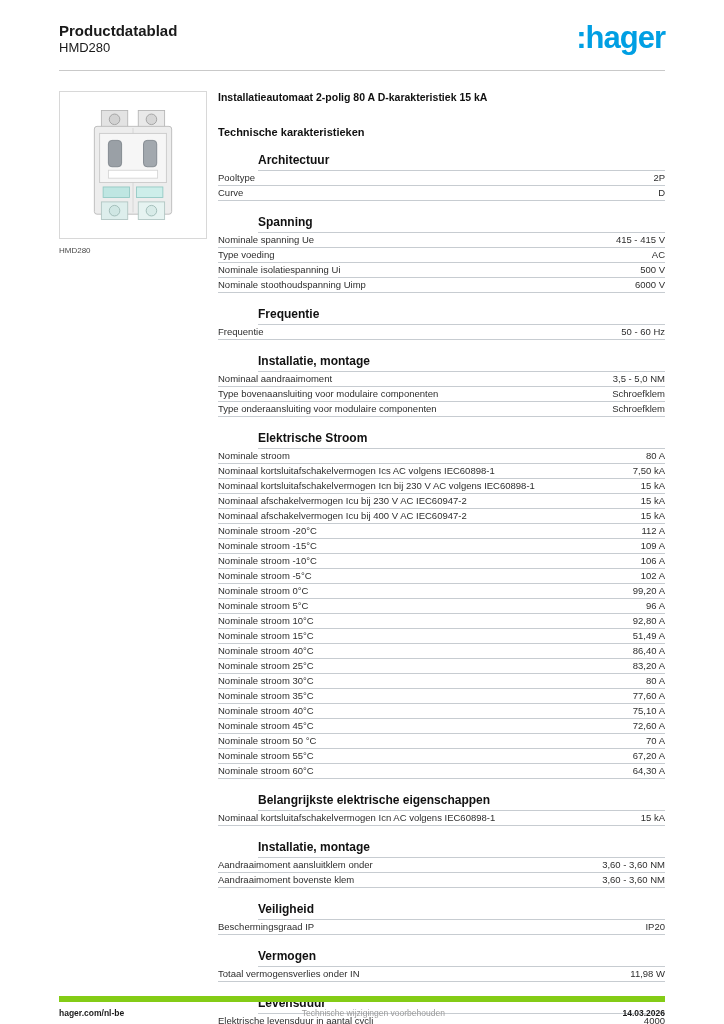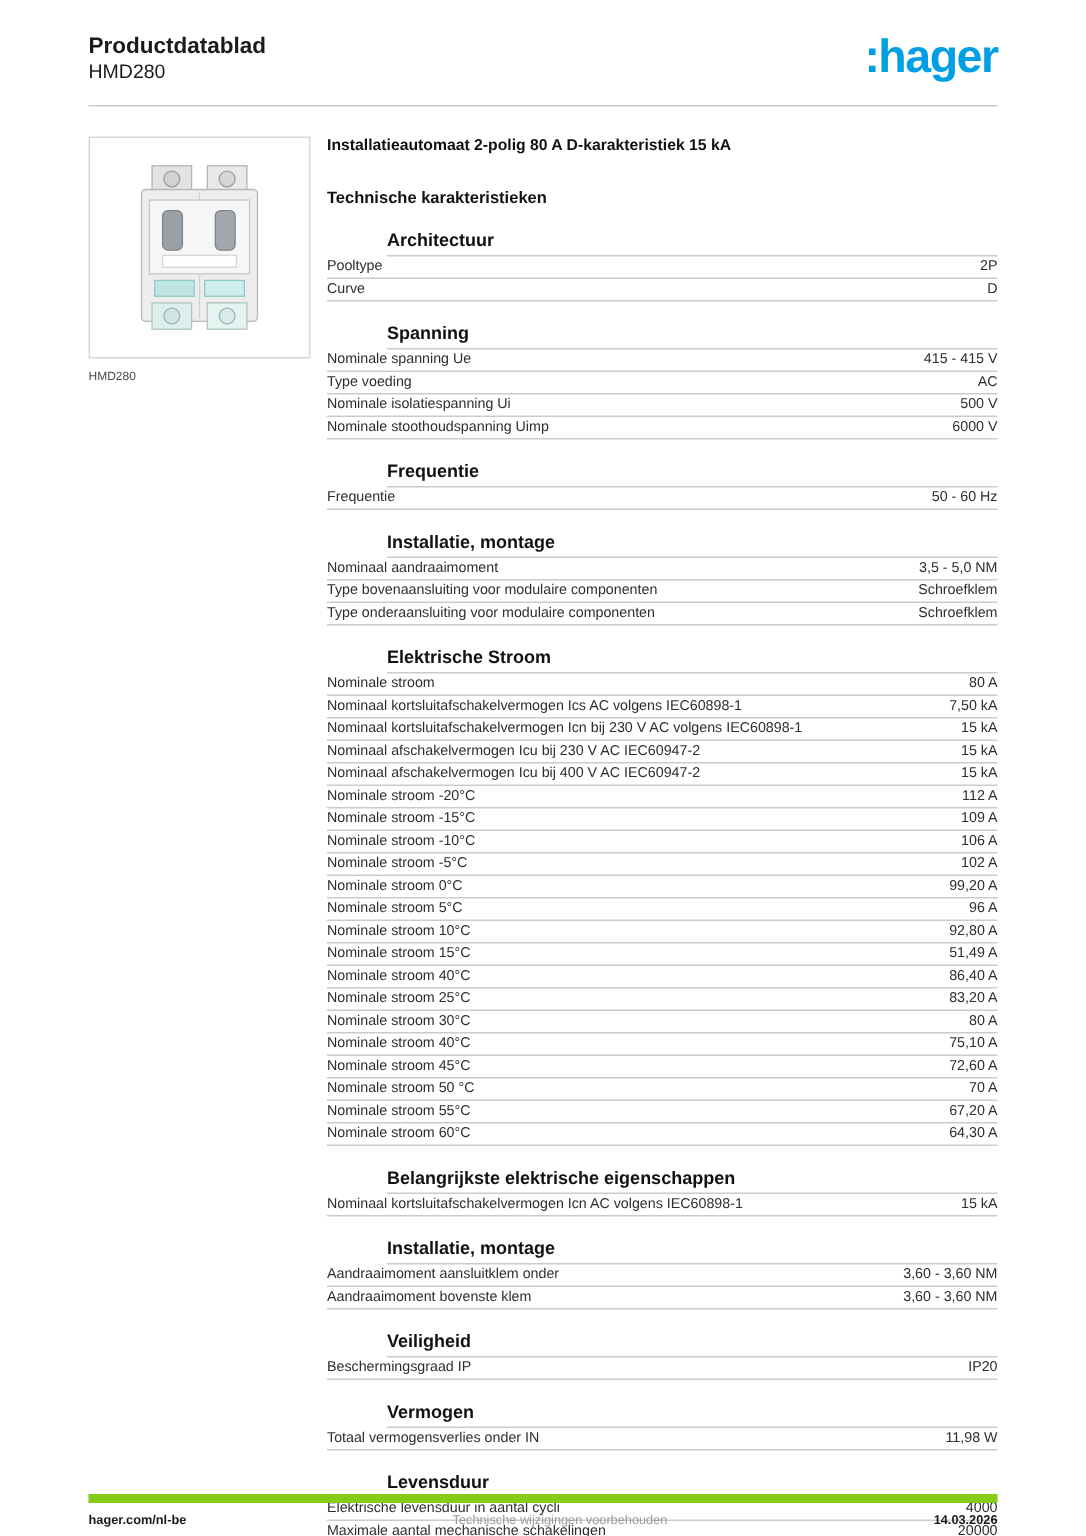--- a/index.html
+++ b/index.html
@@ -229,20 +229,24 @@
               </div>
               <div class="spec-row">
                 <span class="label">Nominale stroom 25°C</span>
                 <span class="value">83,20 A</span>
               </div>
               <div class="spec-row">
                 <span class="label">Nominale stroom 30°C</span>
                 <span class="value">80 A</span>
               </div>
               <div class="spec-row">
+                <span class="label">Nominale stroom 35°C</span>
+                <span class="value">77,60 A</span>
+              </div>
+              <div class="spec-row">
                 <span class="label">Nominale stroom 40°C</span>
                 <span class="value">75,10 A</span>
               </div>
               <div class="spec-row">
                 <span class="label">Nominale stroom 45°C</span>
                 <span class="value">72,60 A</span>
               </div>
               <div class="spec-row">
                 <span class="label">Nominale stroom 50 °C</span>
                 <span class="value">70 A</span>

